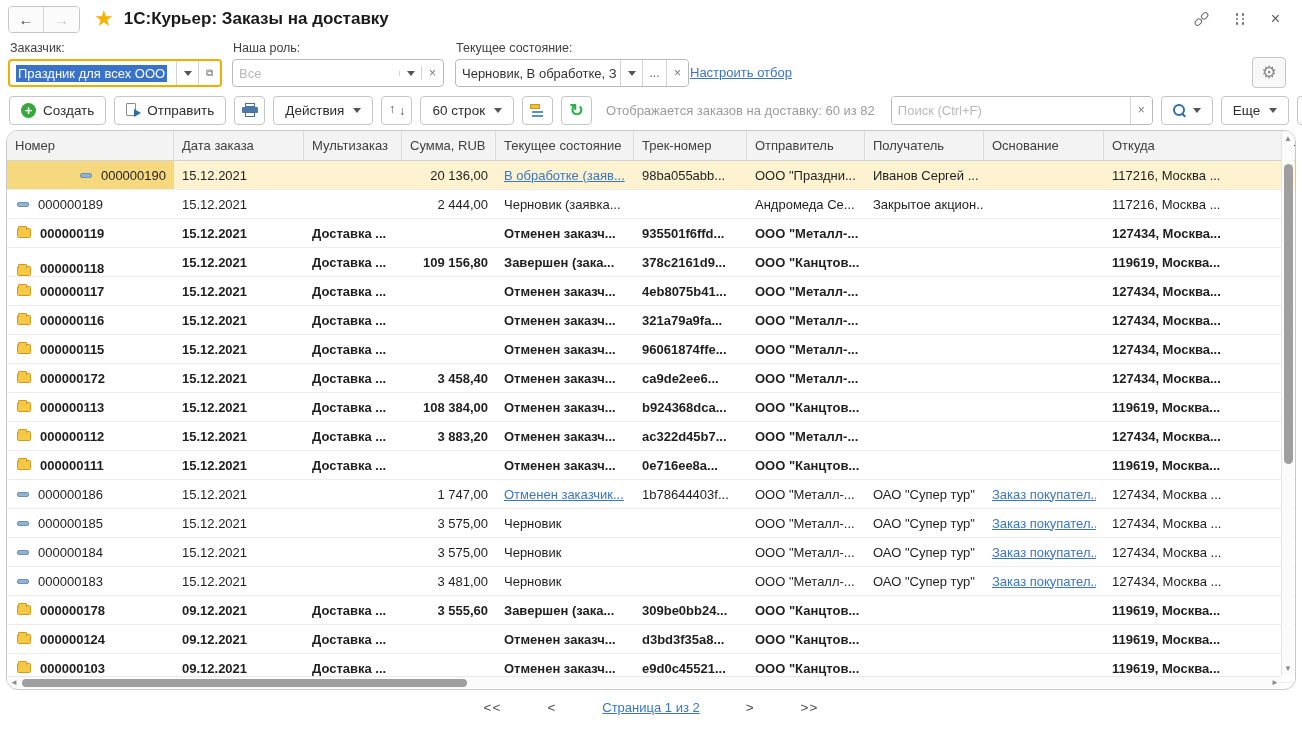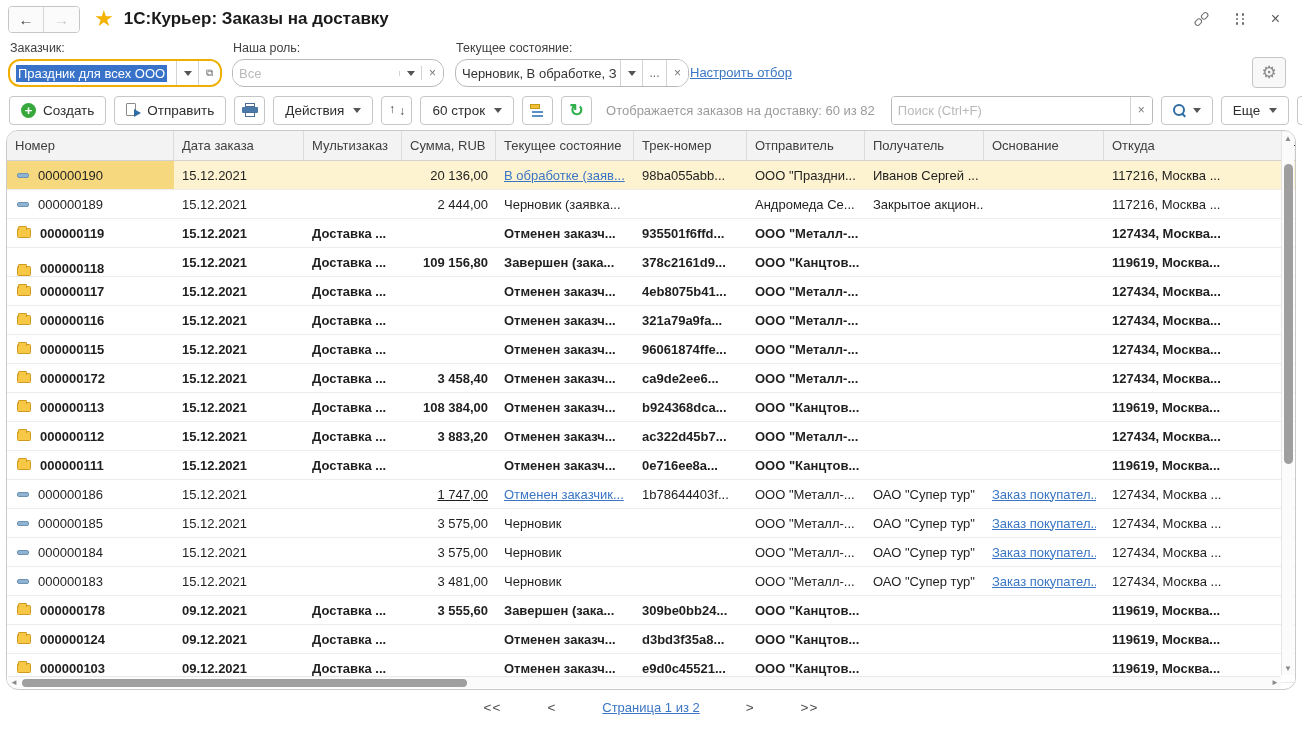--- a/index.html
+++ b/index.html
@@ -16,21 +16,21 @@
   .apptitle { font-size:17px; font-weight:bold; color:#1a1a1a; margin-left:10px; }
   .winicons { margin-left:auto; display:flex; align-items:center; gap:26px; margin-right:22px; color:#6d6d6d; }
   .winicon { cursor:pointer; display:flex; align-items:center; justify-content:center; }
   .dots6 { display:grid; grid-template-columns:3px 3px; grid-gap:2px 3px; }
   .dots6 i { width:2.6px; height:2.6px; background:#6d6d6d; border-radius:50%; }
   .closex { font-size:16px; color:#5c5c5c; }
 
   
   .filterbar { position:absolute; top:38px; left:0; width:100%; height:54px; }
   .flabel { position:absolute; top:3px; font-size:12.5px; color:#3f3f3f; }
-  .fgroup { position:absolute; top:21px; height:28px; display:flex; align-items:stretch; border:1px solid #b9b9b9; border-radius:12px; background:#fff; overflow:hidden; }
+  .fgroup { position:absolute; top:21px; height:28px; display:flex; align-items:stretch; border:1px solid #b9b9b9; border-radius:4px; background:#fff; overflow:hidden; }
   .fgroup.focused { border:2px solid #efae00; }
   .ftext { display:flex; align-items:center; padding:0 6px; font-size:13px; white-space:nowrap; overflow:hidden; flex:1; }
   .ftext .seltxt { background:#3973c9; color:#fff; padding:1px 2px; }
   .fsec { display:flex; align-items:center; justify-content:center; border-left:1px solid #d3d3d3; width:22px; color:#666; font-size:10px; cursor:pointer; background:#fff; flex:none; }
   .fsec.wide { width:24px; font-size:12px; }
   .caret { width:0; height:0; border-left:4px solid transparent; border-right:4px solid transparent; border-top:5px solid #555; }
   .fclear { font-size:12px; color:#777; }
   input.finput { border:none; outline:none; flex:1; padding:0 6px; font-size:13px; font-family:inherit; color:#333; min-width:0; }
   input.finput::placeholder { color:#b9b9b9; }
   .linkbtn { color:#3a76c4; text-decoration:underline; cursor:pointer; font-size:13px; }
@@ -57,21 +57,21 @@
   .thead { display:flex; height:30px; background:#f3f3f3; border-bottom:1px solid #d2d2d2; }
   .hcell { display:flex; align-items:center; padding:0 8px; font-size:13px; color:#3f3f3f; border-right:1px solid #dcdcdc; overflow:hidden; white-space:nowrap; flex:none; cursor:pointer; }
   .hcell.tail { flex:1; border-right:none; }
   .tbody { position:relative; }
   .trow { display:flex; height:29px; border-bottom:1px solid #ececec; background:#fff; cursor:pointer; }
   .trow.bold { font-weight:bold; }
   .trow.sel { background:#fdf3d1; }
   .cell { display:flex; align-items:center; padding:0 8px; font-size:13px; white-space:nowrap; overflow:hidden; flex:none; color:#1f1f1f; }
   .cell.right { justify-content:flex-end; }
   .cell.tail { flex:1; padding:0 2px; }
-  .trow.sel .cell.c-num { background:#f6d87e; }
+  .trow.sel .cell.c-num { background:#f6d87e;justify-content:flex-end; }
   .rowicon { flex:none; margin-right:9px; margin-left:2px; }
   .ic-dash { width:12px; height:5px; background:#8fb3d1; border:1px solid #6c93b4; border-radius:2px; }
   .ic-folder { position:relative; width:14px; height:10px; background:#f7c846; border:1px solid #cf9a1d; border-radius:1.5px; }
   .ic-folder::before { content:""; position:absolute; top:-3px; left:0; width:7px; height:3px; background:#f7c846; border:1px solid #cf9a1d; border-bottom:none; border-radius:1.5px 1.5px 0 0; }
   a.tlink { color:#3a76c4; text-decoration:underline; cursor:pointer; overflow:hidden; text-overflow:clip; white-space:nowrap; }
 
   
   .vscroll { position:absolute; top:1px; right:1px; width:13px; bottom:14px; background:#fbfbfb; border-left:1px solid #e4e4e4; }
   .vscroll .arr { position:absolute; left:0; width:12px; height:13px; color:#8a8a8a; font-size:8px; display:flex; align-items:center; justify-content:center; cursor:pointer; }
   .vscroll .arr.up { top:0; } .vscroll .arr.down { bottom:0; }
@@ -421,21 +421,21 @@
         <div class="cell" style="width: 178px;">119619, Москва...</div>
         <div class="cell tail"></div>
       </div>
       <div class="trow">
         <div class="cell c-num" style="width: 167px;">
           <span class="rowicon ic-dash"></span>
           <span>000000186</span>
         </div>
         <div class="cell" style="width: 130px;">15.12.2021</div>
         <div class="cell" style="width: 98px;"></div>
-        <div class="cell right" style="width: 94px; text-decoration: underline;">1 747,00</div>
+        <div class="cell right" style="width: 94px;">1 747,00</div>
         <div class="cell" style="width: 138px;">
           <a class="tlink">Отменен заказчик...</a>
         </div>
         <div class="cell" style="width: 113px;">1b78644403f...</div>
         <div class="cell" style="width: 118px;">ООО "Металл-...</div>
         <div class="cell" style="width: 119px;">ОАО "Супер тур"</div>
         <div class="cell" style="width: 120px;">
           <a class="tlink">Заказ покупател...</a>
         </div>
         <div class="cell" style="width: 178px;">127434, Москва ...</div>

